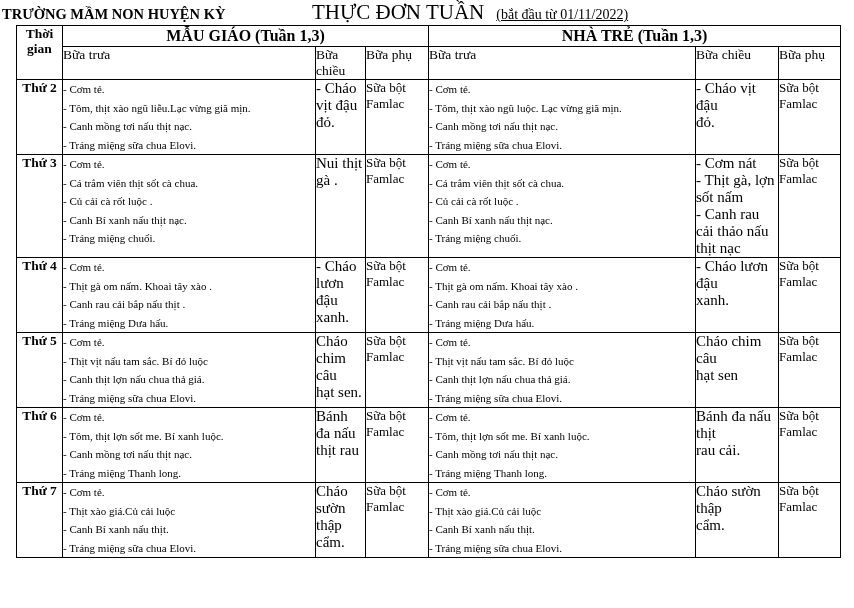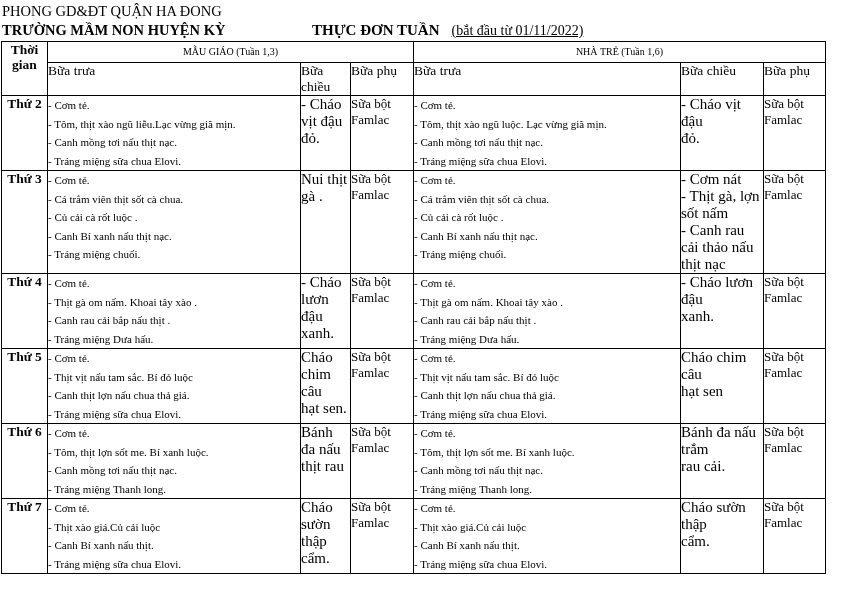--- a/index.html
+++ b/index.html
@@ -33,51 +33,51 @@
     align-items: baseline;
     line-height: 20px;
     white-space: nowrap;
   }
   .hdr-school {
     font-size: 14.5px;
     font-weight: bold;
     width: 310px;
   }
   .hdr-title {
-    font-size: 15px;
-    font-weight: bold;
+    font-size: 21px;
+    font-weight: normal;
   }
   .hdr-sub {
     font-size: 14px;
     margin-left: 12px;
     text-decoration: underline;
   }
   table.menu {
     border-collapse: collapse;
     width: 796px;
-    margin-left: 1px;
+    margin-left: 16px;
     table-layout: fixed;
   }
   table.menu td, table.menu th {
     border: 1px solid #000000;
     vertical-align: top;
     padding: 0;
   }
   .c-time   { width: 46px; }
   .c-mg-l   { width: 253px; }
   .c-mg-c   { width: 50px; }
   .c-mg-p   { width: 63px; }
   .c-nt-l   { width: 267px; }
   .c-nt-c   { width: 83px; }
   .c-nt-p   { width: 62px; }
 
   .grp-head {
     text-align: center;
-    font-weight: normal;
-    font-size: 10px;
+    font-weight: bold;
+    font-size: 16px;
     height: 20px;
     line-height: 20px;
   }
   .sub-head {
     text-align: left;
     font-size: 13.5px;
     padding: 3px 2px;
     font-weight: normal;
   }
   .time-head {
@@ -115,21 +115,20 @@
     padding: 4px 3px 4px 5px;
     line-height: 16px;
   }
 </style>
 </head>
 <body>
 
 <div class="page">
 
   <div class="hdr">
-    <div class="hdr-line1">PHONG GD&amp;ĐT QUẬN HA ĐONG</div>
     <div class="hdr-line2">
       <div class="hdr-school">TRƯỜNG MẦM NON HUYỆN KỲ</div>
       <div class="hdr-title">THỰC ĐƠN TUẦN</div>
       <div class="hdr-sub">(bắt đầu từ 01/11/2022)</div>
     </div>
   </div>
 
   <table class="menu">
     <colgroup>
       <col class="c-time">
@@ -140,21 +139,21 @@
       <col class="c-nt-c">
       <col class="c-nt-p">
     </colgroup>
     <thead>
       <tr>
         <td rowspan="2" class="time-head">
           <div>Thời</div>
           <div>gian</div>
         </td>
         <td colspan="3" class="grp-head">MẪU GIÁO  (Tuần 1,3)</td>
-        <td colspan="3" class="grp-head">NHÀ TRẺ  (Tuần 1,6)</td>
+        <td colspan="3" class="grp-head">NHÀ TRẺ  (Tuần 1,3)</td>
       </tr>
       <tr>
         <td class="sub-head">Bữa trưa</td>
         <td class="sub-head">
           <div>Bữa</div>
           <div>chiều</div>
         </td>
         <td class="sub-head">Bữa phụ</td>
         <td class="sub-head">Bữa trưa</td>
         <td class="sub-head">Bữa chiều</td>
@@ -314,21 +313,21 @@
           <div>Sữa bột</div>
           <div>Famlac</div>
         </td>
         <td class="meal-cell">
           <div class="ln">- Cơm tẻ.</div>
           <div class="ln">- Tôm, thịt lợn sốt me. Bí xanh luộc.</div>
           <div class="ln">- Canh mồng tơi nấu thịt nạc.</div>
           <div class="ln">- Tráng  miệng Thanh long.</div>
         </td>
         <td class="small-cell">
-          <div>Bánh đa nấu trắm</div>
+          <div>Bánh đa nấu thịt</div>
           <div>rau cải.</div>
         </td>
         <td class="snack-cell">
           <div>Sữa bột</div>
           <div>Famlac</div>
         </td>
       </tr>
 
       <tr>
         <td class="day-cell">Thứ 7</td>

